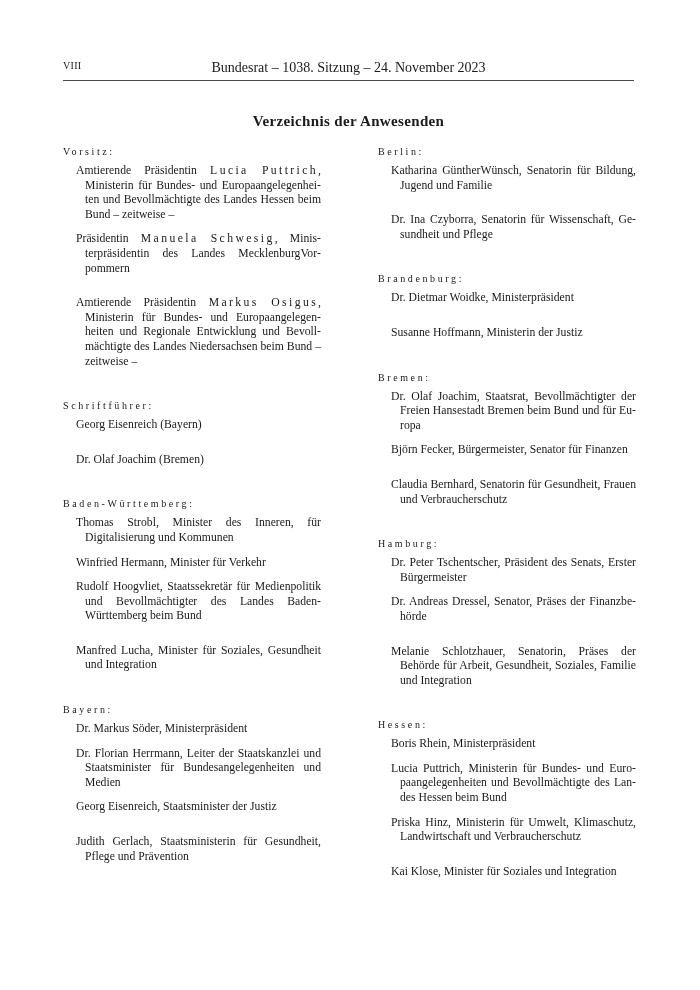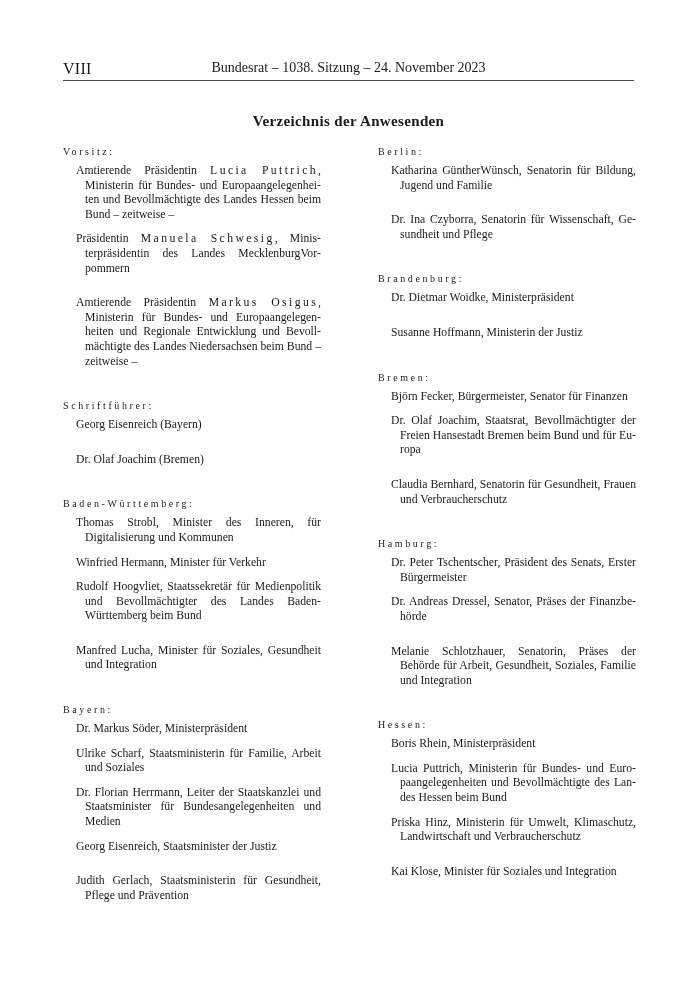--- a/index.html
+++ b/index.html
@@ -26,21 +26,21 @@
     position: absolute;
     left: 63px;
     top: 60px;
     width: 571px;
     height: 20px;
   }
   .runhead-folio {
     position: absolute;
     left: 0;
     top: 0;
-    font-size: 16px;
+    font-size: 10px;
     letter-spacing: 0.3px;
     white-space: nowrap;
   }
   .runhead-title {
     position: absolute;
     left: 0;
     top: 0;
     width: 571px;
     text-align: center;
     font-size: 14px;
@@ -138,41 +138,40 @@
         <div class="group">
           <div class="group-heading">Baden-Württemberg:</div>
           <p class="entry">Thomas Strobl, Minister des Inneren, für Digitalisie­rung und Kommunen</p>
           <p class="entry">Winfried Hermann, Minister für Verkehr</p>
           <p class="entry">Rudolf Hoogvliet, Staatssekretär für Medienpolitik und Bevollmächtigter des Landes Baden­Württemberg beim Bund</p>
           <p class="entry">Manfred Lucha, Minister für Soziales, Gesundheit und Integration</p>
         </div>
         <div class="group">
           <div class="group-heading">Bayern:</div>
           <p class="entry">Dr. Markus Söder, Ministerpräsident</p>
-          <p class="entry">Ulrike Scharf, Staatsministerin für Familie, Arbeit und Soziales</p>
           <p class="entry">Dr. Florian Herrmann, Leiter der Staatskanzlei und Staatsminister für Bundesangelegenheiten und Medien</p>
           <p class="entry">Georg Eisenreich, Staatsminister der Justiz</p>
           <p class="entry">Judith Gerlach, Staatsministerin für Gesundheit, Pflege und Prävention</p>
         </div>
       </div>
     <div class="col col-right">
         <div class="group">
           <div class="group-heading">Berlin:</div>
           <p class="entry">Katharina Günther­Wünsch, Senatorin für Bildung, Jugend und Familie</p>
           <p class="entry">Dr. Ina Czyborra, Senatorin für Wissenschaft, Ge­sundheit und Pflege</p>
         </div>
         <div class="group">
           <div class="group-heading">Brandenburg:</div>
           <p class="entry">Dr. Dietmar Woidke, Ministerpräsident</p>
           <p class="entry">Susanne Hoffmann, Ministerin der Justiz</p>
         </div>
         <div class="group">
           <div class="group-heading">Bremen:</div>
+          <p class="entry">Dr. Olaf Joachim, Staatsrat, Bevollmächtigter der Freien Hansestadt Bremen beim Bund und für Eu­ropa</p>
           <p class="entry">Björn Fecker, Bürgermeister, Senator für Finanzen</p>
-          <p class="entry">Dr. Olaf Joachim, Staatsrat, Bevollmächtigter der Freien Hansestadt Bremen beim Bund und für Eu­ropa</p>
           <p class="entry">Claudia Bernhard, Senatorin für Gesundheit, Frauen und Verbraucherschutz</p>
         </div>
         <div class="group">
           <div class="group-heading">Hamburg:</div>
           <p class="entry">Dr. Peter Tschentscher, Präsident des Senats, Erster Bürgermeister</p>
           <p class="entry">Dr. Andreas Dressel, Senator, Präses der Finanzbe­hörde</p>
           <p class="entry">Melanie Schlotzhauer, Senatorin, Präses der Behörde für Arbeit, Gesundheit, Soziales, Familie und In­tegration</p>
         </div>
         <div class="group">
           <div class="group-heading">Hessen:</div>

